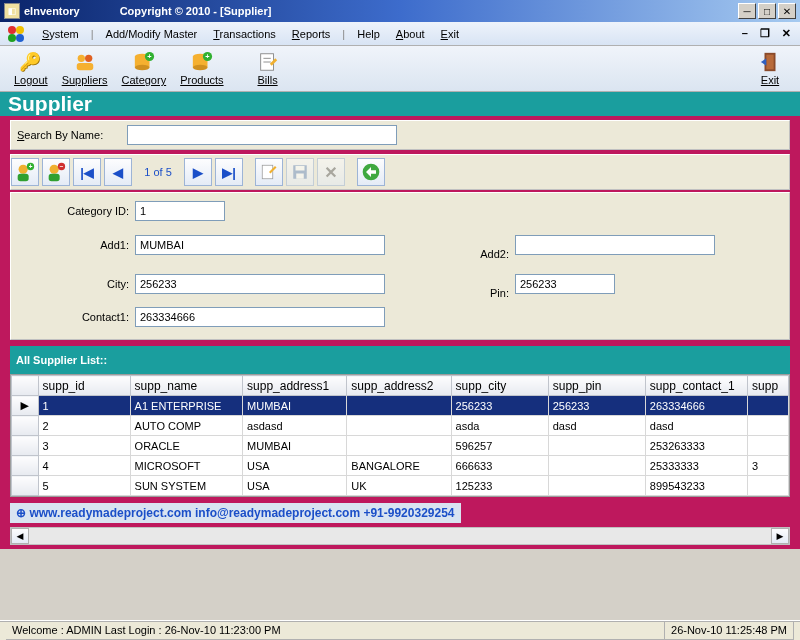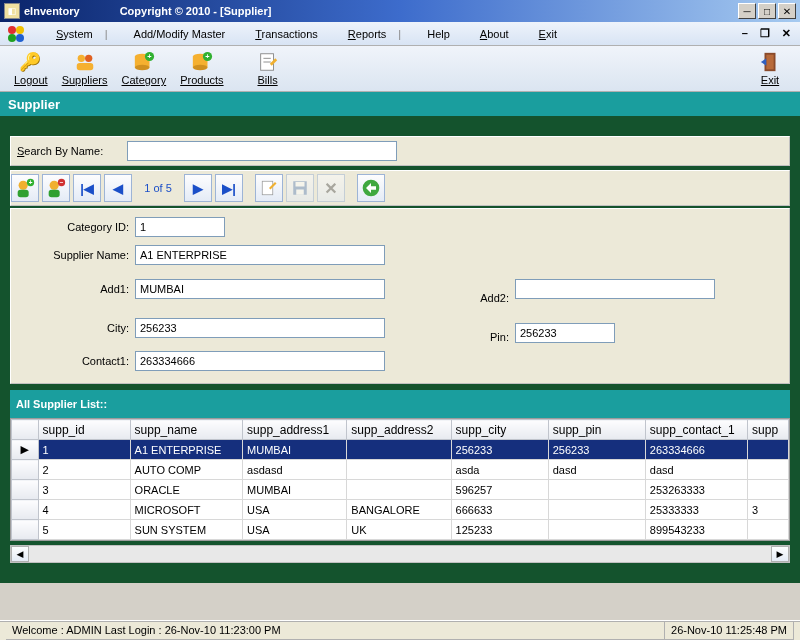--- a/index.html
+++ b/index.html
@@ -8,35 +8,35 @@
   .titlebar { height: 22px; background: linear-gradient(to right, #0a246a, #3d6ccc, #a6caf0); color: white; display: flex; align-items: center; padding: 0 4px; }
   .titlebar-icon { width: 16px; height: 16px; background: #f0e0a0; border: 1px solid #888; margin-right: 4px; display: inline-flex; align-items: center; justify-content: center; font-size: 9px; }
   .titlebar-text { font-weight: bold; flex: 0 0 auto; text-align: center; }
   .titlebar-copy { margin-left: 40px; font-weight: bold; }
   .titlebar-spacer { flex: 1; }
   .window-btns { display: flex; gap: 2px; }
   .win-btn { width: 18px; height: 16px; background: #d4d0c8; border: 1px solid #fff; border-right-color: #404040; border-bottom-color: #404040; display: flex; align-items: center; justify-content: center; font-size: 10px; font-family: Marlett, Arial; cursor: default; color: black; }
   
   .menubar { height: 24px; background: linear-gradient(to bottom, #eef3fb, #d8e4f4); display: flex; align-items: center; padding: 0 6px; border-bottom: 1px solid #b0b0b0; }
   .app-icon { width: 20px; height: 20px; display: flex; align-items: center; justify-content: center; margin-right: 8px; }
-  .menu-item { padding: 2px 8px; cursor: default; margin-left: 14px; }
+  .menu-item { padding: 2px 8px; cursor: default; }
   .menu-item u { text-decoration: underline; }
   .menu-sep { color: #888; padding: 0 4px; }
   .inner-win-btns { margin-left: auto; display: flex; gap: 6px; font-family: Arial; font-weight: bold; }
   .inner-win-btns span { cursor: default; padding: 0 3px; }
   
   .toolbar { height: 46px; background: linear-gradient(to bottom, #f0f4fa, #dbe5f1); display: flex; align-items: center; padding: 2px 8px; border-bottom: 1px solid #b0b0b0; gap: 2px; }
   .tool-btn { display: flex; flex-direction: column; align-items: center; justify-content: center; padding: 2px 6px; cursor: default; min-width: 44px; }
   .tool-icon { width: 22px; height: 22px; display: flex; align-items: center; justify-content: center; font-size: 18px; }
   .tool-label { font-size: 11px; text-decoration: underline; margin-top: 1px; }
   .toolbar-spacer { flex: 1; }
   
-  .page-header { height: 24px; background: #1a9e9e; color: white; font-size: 13px; font-weight: bold; padding: 2px 8px; display: flex; align-items: center; }
-  
-  .content { background: #14532d; padding: 20px 10px; }
+  .page-header { height: 24px; background: #1a9e9e; color: white; font-size: 21px; font-weight: bold; padding: 2px 8px; display: flex; align-items: center; }
+  
+  .content { background: #be185d; padding: 4px 10px; }
   
   .search-row { display: flex; align-items: center; padding: 4px 6px; border: 1px solid #c0c0c0; border-top-color:#fff; border-left-color:#fff; background: #ece9d8; margin-bottom: 4px; }
   .search-label { width: 110px; }
   .search-input { width: 270px; height: 20px; border: 1px solid #7f9db9; background: white; padding: 1px 3px; font-family: inherit; font-size: 11px; }
   
   .nav-row { display: flex; align-items: center; gap: 3px; padding: 3px 0px; border: 1px solid #c0c0c0; border-top-color:#fff; border-left-color:#fff; background:#ece9d8; }
   .nav-btn { width: 28px; height: 28px; border: 1px solid #9db4d6; background: linear-gradient(to bottom, #fdfdfe, #e4ebf6); display: flex; align-items: center; justify-content: center; font-size: 14px; cursor: default; }
   .nav-btn .arrow { color: #1b4fc8; font-weight: bold; font-size: 13px; }
   .nav-counter { width: 46px; text-align: center; color: #1b4fc8; font-weight: normal; }
   .nav-btn.disabled { opacity: 0.5; }
@@ -243,35 +243,31 @@
     </div>
   </div>
 
   
   <div class="form-area">
     <div class="form-row">
       <span class="form-label">Category ID:</span>
       <input class="form-input" style="width: 90px;" value="1">
     </div>
     <div class="form-row">
-      <span class="form-label">Supplier Name:</span>
-      <input class="form-input" style="width: 250px;" value="A1 ENTERPRISE">
-    </div>
-    <div class="form-row">
       <span class="form-label">Add1:</span>
       <input class="form-input" style="width: 250px;" value="MUMBAI">
       <div class="col2" style="display:flex;align-items:center">
         <span class="form-label">Add2:</span>
         <input class="form-input" style="width: 200px;" value="">
       </div>
     </div>
     <div class="form-row">
       <span class="form-label">City:</span>
       <input class="form-input" style="width: 250px;" value="256233">
-      <div class="col2" style="display:flex;align-items:flex-end">
+      <div class="col2" style="display:flex;align-items:center">
         <span class="form-label">Pin:</span>
         <input class="form-input" style="width: 100px;" value="256233">
       </div>
     </div>
     <div class="form-row" style="margin-bottom:0">
       <span class="form-label">Contact1:</span>
       <input class="form-input" style="width: 250px;" value="263334666">
     </div>
   </div>
 
@@ -358,20 +354,21 @@
             <td>UK</td>
             <td>125233</td>
             <td></td>
             <td>899543233</td>
             <td></td>
           </tr>
         </tbody>
     </table>
   </div>
 
+  <div class="watermark">⊕ www.readymadeproject.com  info@readymadeproject.com  +91-9920329254</div>
 
   <div class="scrollbar-h">
     <div class="scroll-arrow left">◀</div>
     <div class="scroll-arrow right">▶</div>
   </div>
 
 </div>
 
 <div class="statusbar">
   <div class="cell grow">Welcome : ADMIN  Last Login : 26-Nov-10 11:23:00 PM</div>

